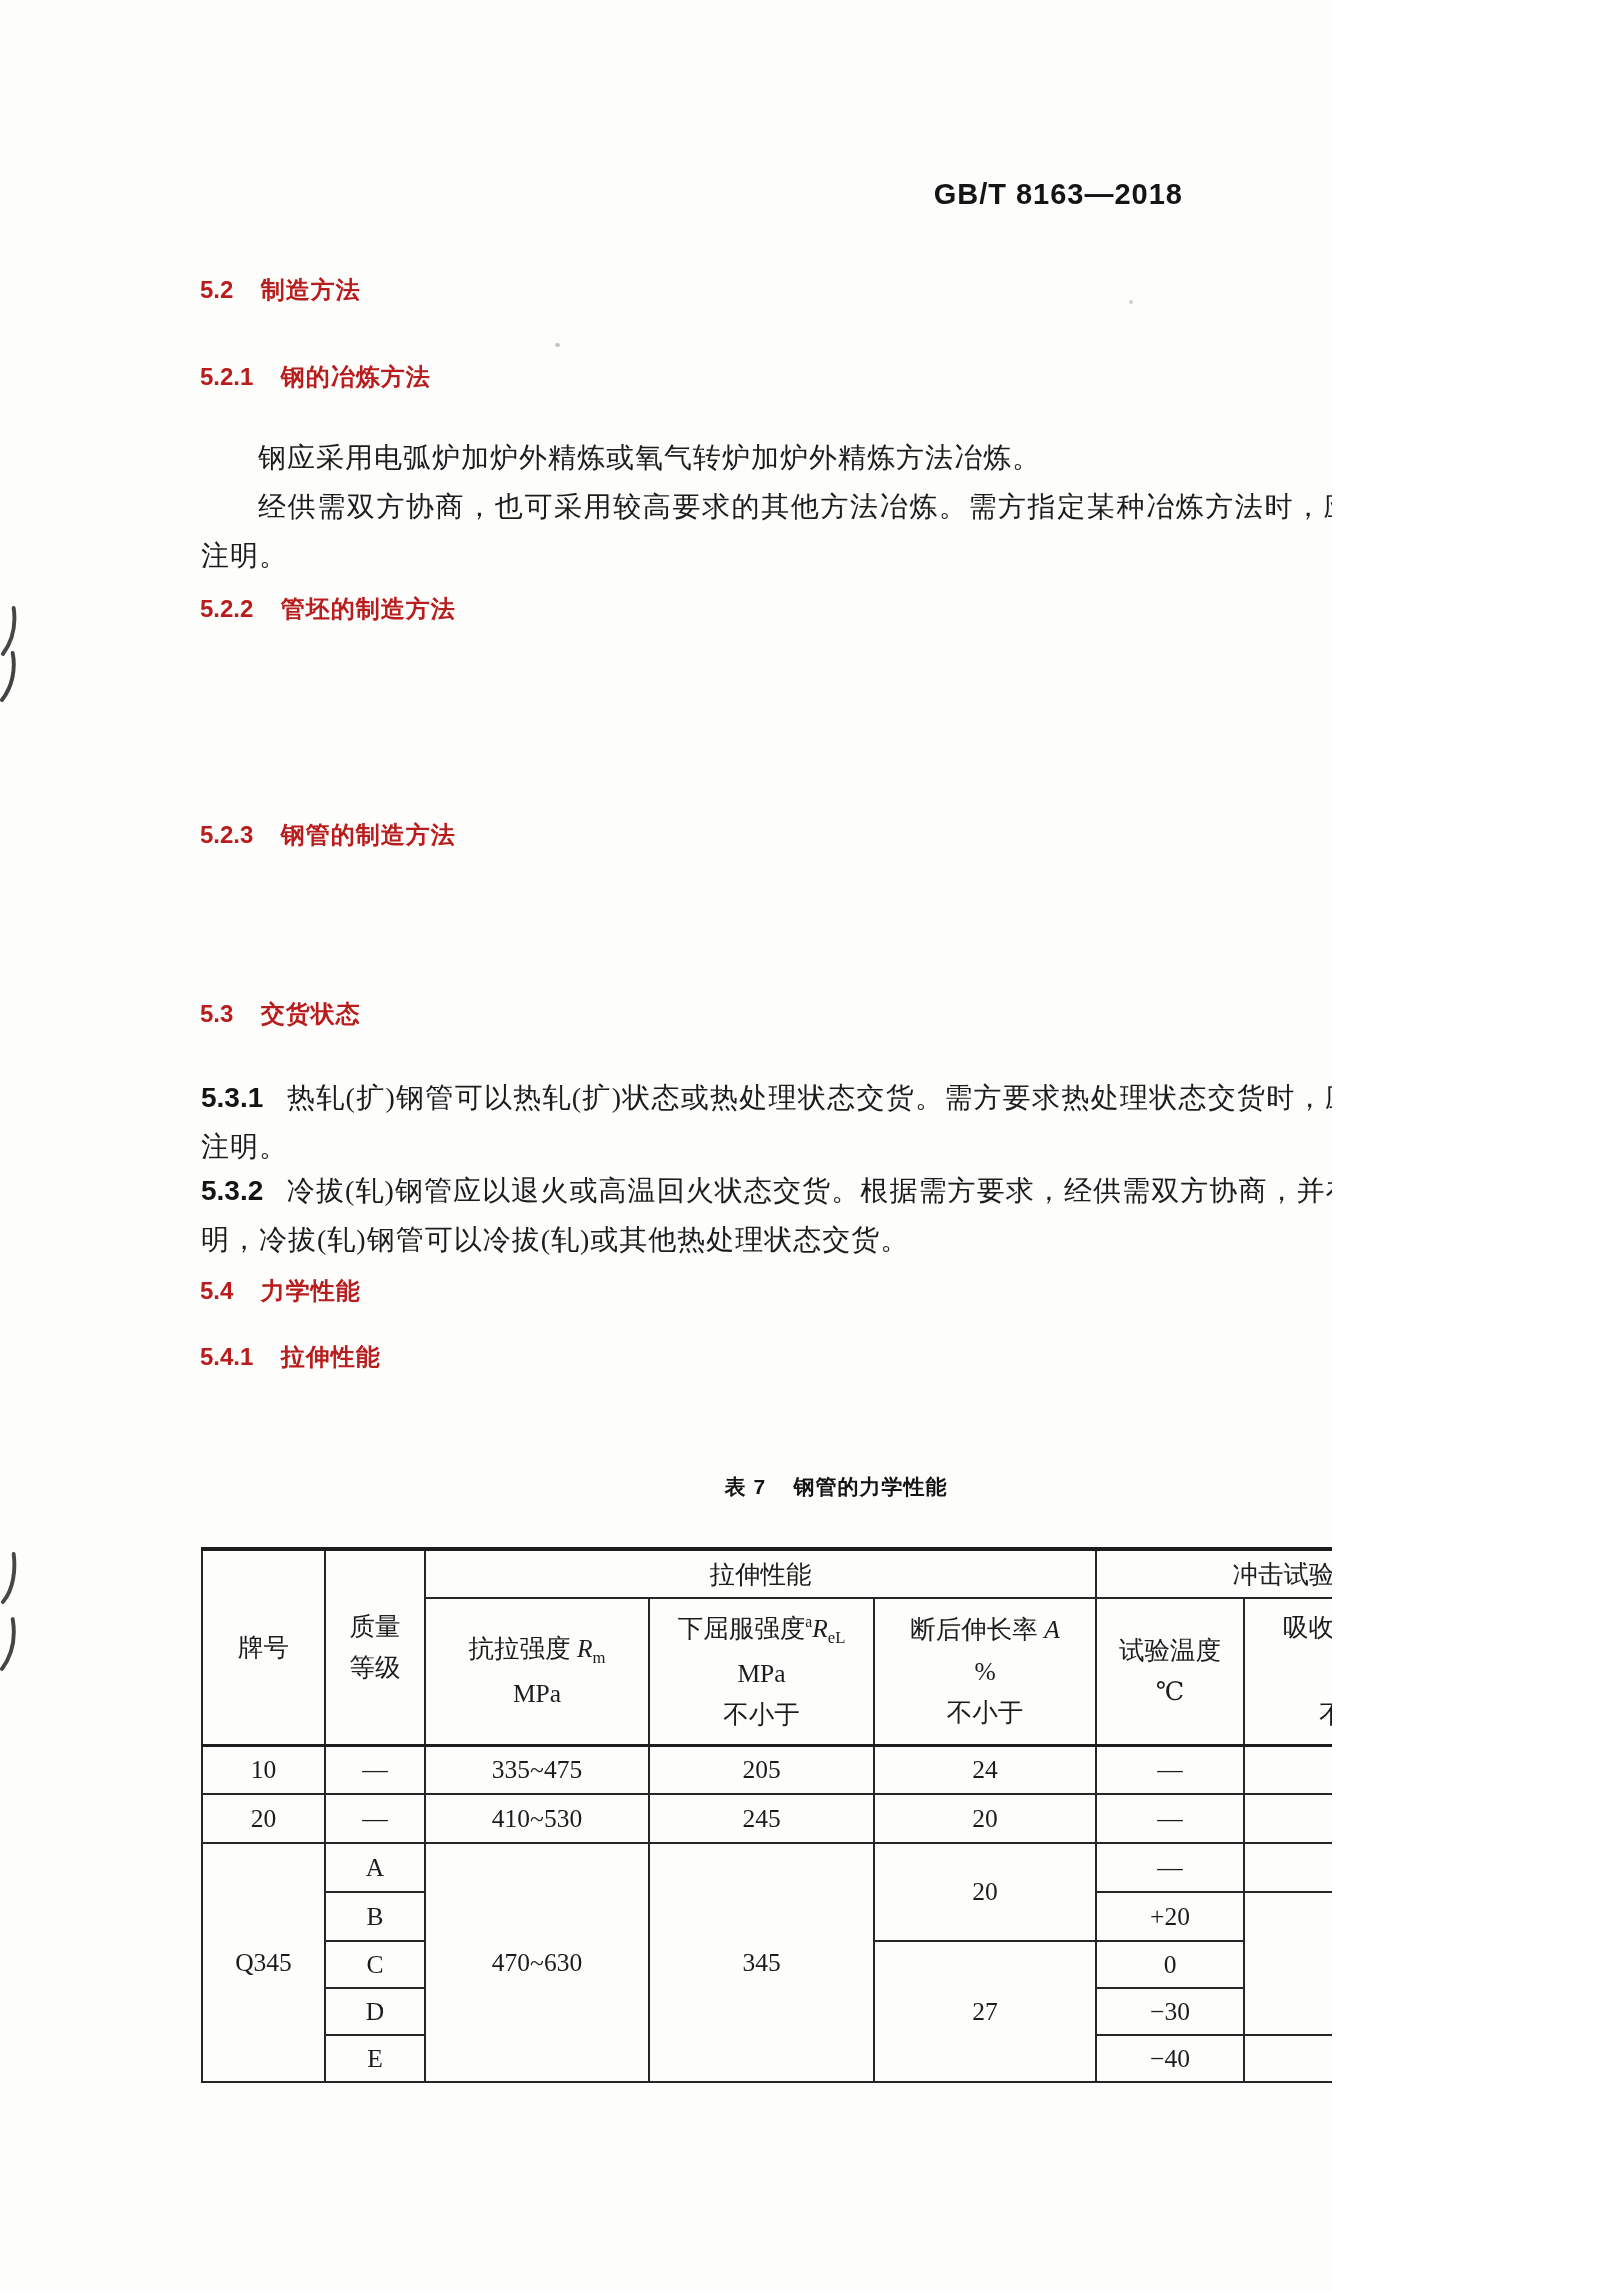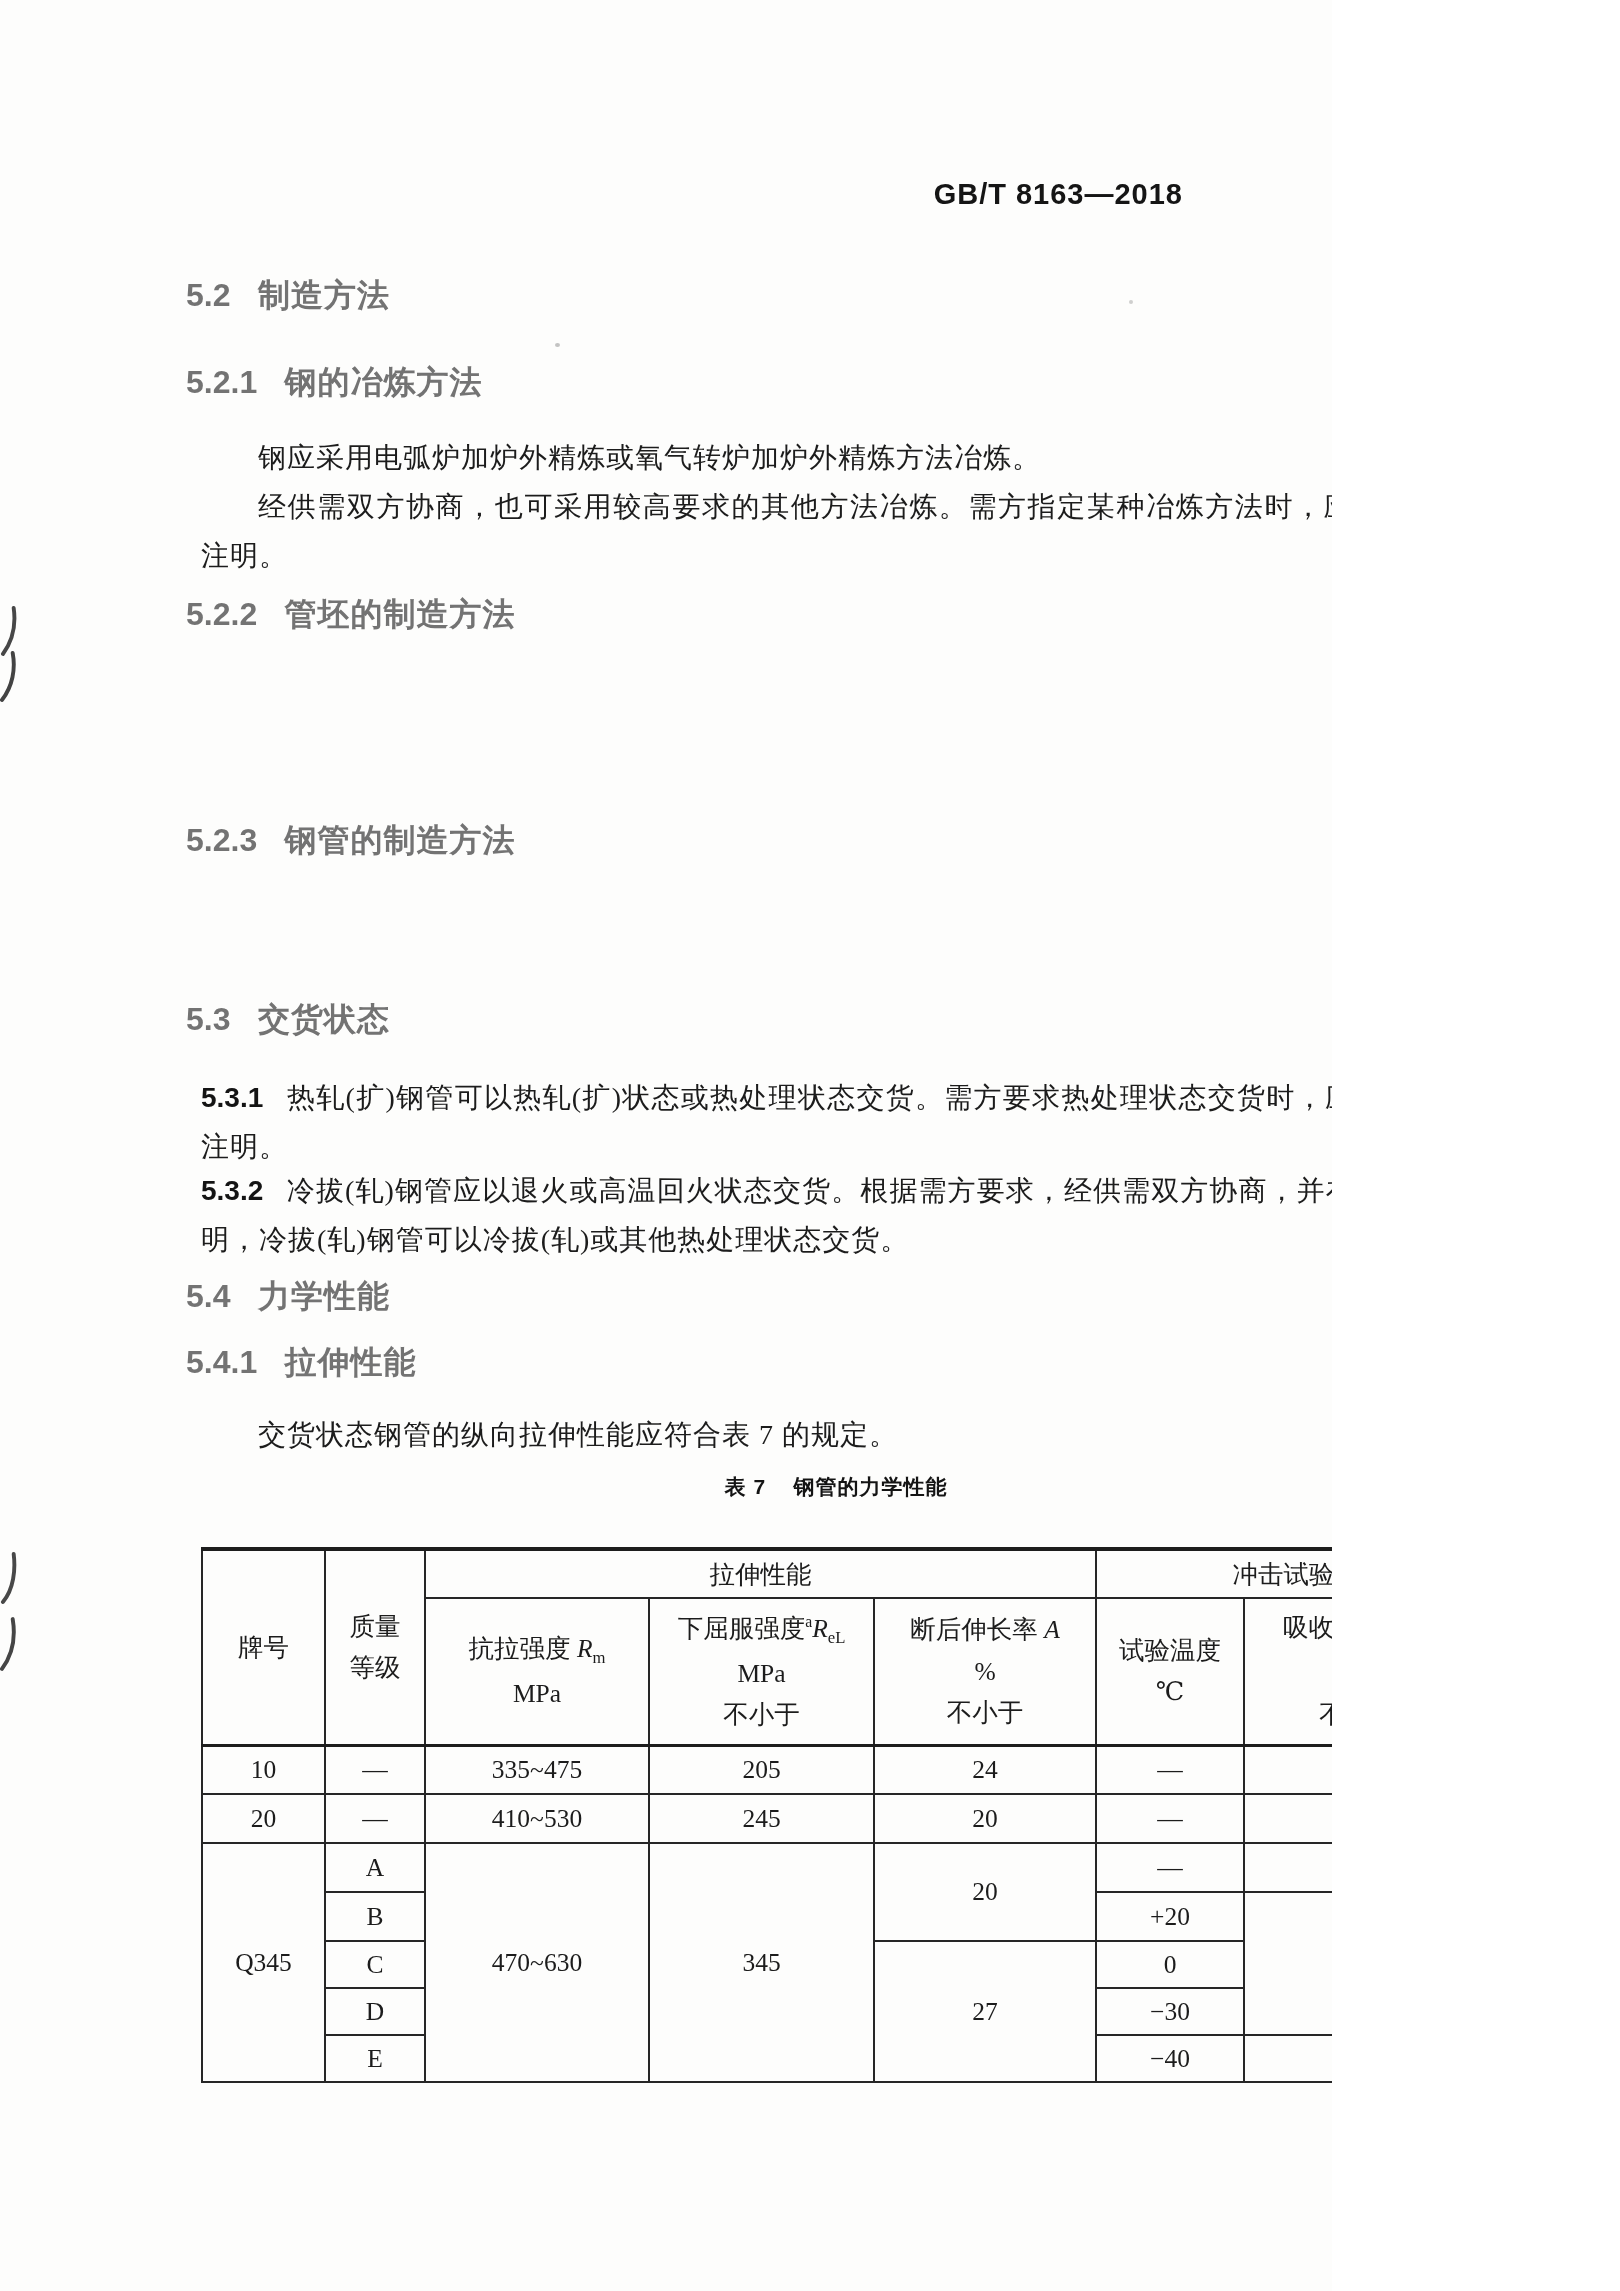--- a/index.html
+++ b/index.html
@@ -14,23 +14,23 @@
 
   
   .doc-number {
     position:absolute; top:178px; right:149px;
     font-family:"Liberation Sans","DejaVu Sans",sans-serif;
     font-weight:700; font-size:29px; letter-spacing:1px; color:#151515;
   }
 
   
   .heading {
-    position:absolute; left:186px;
-    font-family:"Liberation Sans","DejaVu Sans",sans-serif;
-    font-weight:700; font-size:32px; color:#737373;
+    position:absolute; left:200px;
+    font-family:"Liberation Sans","DejaVu Sans",sans-serif;
+    font-weight:700; font-size:24px; color:#b91c1c;
     letter-spacing:1px; white-space:nowrap;
   }
   .heading .h-num { margin-right:27.4px; letter-spacing:0; }
 
   
   .para {
     position:absolute; left:201px; width:1270px;
     font-size:28px; line-height:49px; letter-spacing:1px;
     text-align:justify; color:#1c1c1c;
   }
@@ -112,21 +112,20 @@
   </div>
   <p class="para" style="top:1045px"><span class="clause-num">5.3.1</span><span>热轧(扩)钢管可以热轧(扩)状态或热处理状态交货。需方要求热处理状态交货时，应在合同中注明。</span></p>
   <p class="para" style="top:1138px"><span class="clause-num">5.3.2</span><span>冷拔(轧)钢管应以退火或高温回火状态交货。根据需方要求，经供需双方协商，并在合同中注明，冷拔(轧)钢管可以冷拔(轧)或其他热处理状态交货。</span></p>
 
   <div class="heading" style="top:1275px">
     <span class="h-num">5.4</span><span>力学性能</span>
   </div>
   <div class="heading" style="top:1341px">
     <span class="h-num">5.4.1</span><span>拉伸性能</span>
   </div>
-  <p class="para indent" style="top:1382px">交货状态钢管的纵向拉伸性能应符合表 7 的规定。</p>
 
   <div class="tbl-caption">
     <span>表 7</span><span class="cap-title">钢管的力学性能</span>
   </div>
 
   <table class="t7">
     <colgroup>
       <col style="width:123px">
         <col style="width:100px">
         <col style="width:224px">

